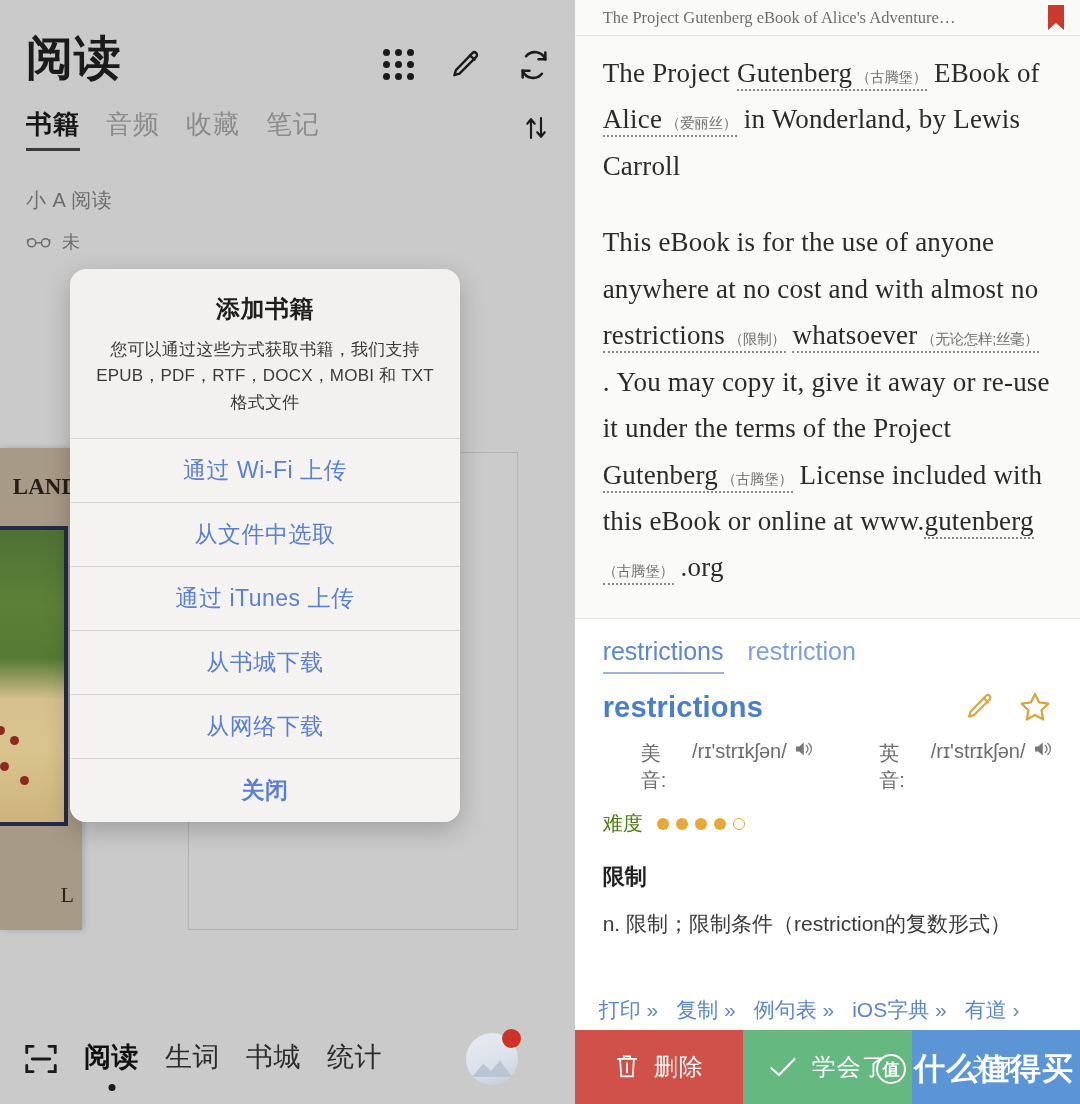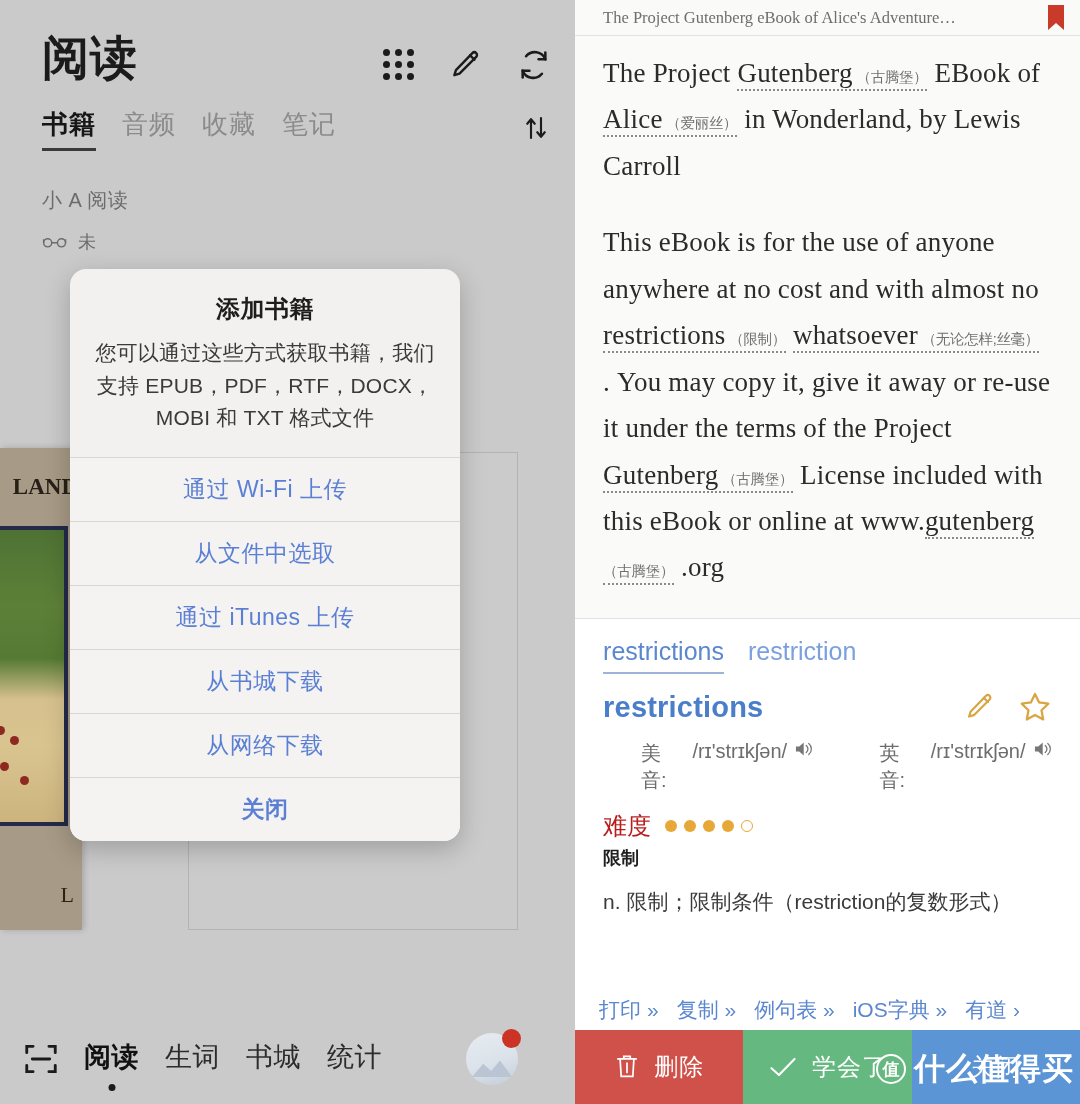--- a/index.html
+++ b/index.html
@@ -10,21 +10,20 @@
     background: #fff;
   }
   #app { position: relative; width: 1080px; height: 1104px; display: flex; }
 
   
   #left-panel {
     position: relative;
     width: 614px; height: 1104px;
     background: #cacaca;
     overflow: hidden;
-    padding-left: 16px;
   }
   .lp-header { padding: 34px 26px 0 26px; position: relative; }
   .lp-title {
     font-size: 47px; font-weight: 700; color: #1b1b1b;
     letter-spacing: 1px; line-height: 1;
   }
   .lp-header-icons {
     position: absolute; right: 24px; top: 48px;
     display: flex; align-items: center; gap: 34px;
   }
@@ -94,21 +93,21 @@
   #modal {
     position: absolute; left: 70px; top: 269px;
     width: 390px;
     background: #f2f1ef; border-radius: 16px;
     box-shadow: 0 8px 26px rgba(0,0,0,.22);
     overflow: hidden;
   }
   .modal-head { padding: 24px 24px 22px 24px; text-align: center; }
   .modal-title { font-size: 24px; font-weight: 700; color: #1d1d1d; letter-spacing: 0.5px; }
   .modal-desc {
-    margin-top: 12px; font-size: 21px; color: #3a3a3a;
+    margin-top: 12px; font-size: 17px; color: #3a3a3a;
     line-height: 1.55; letter-spacing: 0.2px;
   }
   .modal-btn {
     height: 64px; display: flex; align-items: center; justify-content: center;
     font-size: 23px; color: #5b7fd4;
     border-top: 1px solid #d9d7d4;
     background: #f4f3f1; cursor: pointer; letter-spacing: 0.5px;
   }
   .modal-btn.close-btn { font-weight: 700; color: #5b7fd4; }
 
@@ -205,27 +204,27 @@
   }
   .dict-head-icons { margin-left: auto; display: flex; align-items: center; gap: 22px; }
   .phon-row { display: flex; align-items: center; gap: 28px; margin-top: 16px; }
   .phon {
     display: flex; gap: 7px;
     font-size: 20px; color: #6d6d6d; margin-left: 38px;
   }
   .phon b { font-weight: 400; }
   .speaker { cursor: pointer; }
   .diff-row { display: flex; align-items: center; gap: 14px; margin-top: 16px; }
-  .diff-label { font-size: 24px; color: #b91c1c; }
+  .diff-label { font-size: 20px; color: #4d7c0f; }
   .dots { display: flex; align-items: center; gap: 7px; }
   .dot { width: 12px; height: 12px; border-radius: 50%; }
   .dot.on { background: #e8a838; }
   .dot.off { background: #fff; border: 1.6px solid #e8a838; }
   .dict-sense {
-    margin-top: 4px; font-size: 18px; font-weight: 700; color: #1f1f1f;
+    margin-top: 25px; font-size: 22px; font-weight: 700; color: #1f1f1f;
   }
   .dict-def {
     margin-top: 16px; font-size: 21px; color: #3a3a3a; line-height: 1.5;
   }
   .dict-links {
     position: absolute; left: 0; right: 0; bottom: 6px;
     padding: 0 24px; display: flex; align-items: center; gap: 18px;
   }
   .dict-link {
     font-size: 21px; color: #5b87d0; cursor: pointer; white-space: nowrap;

